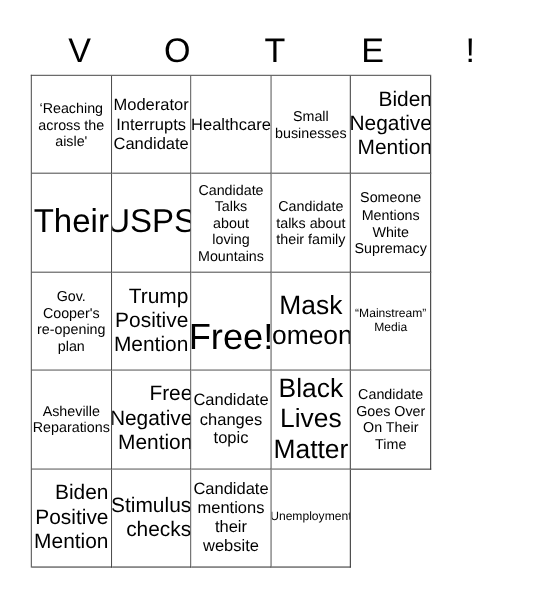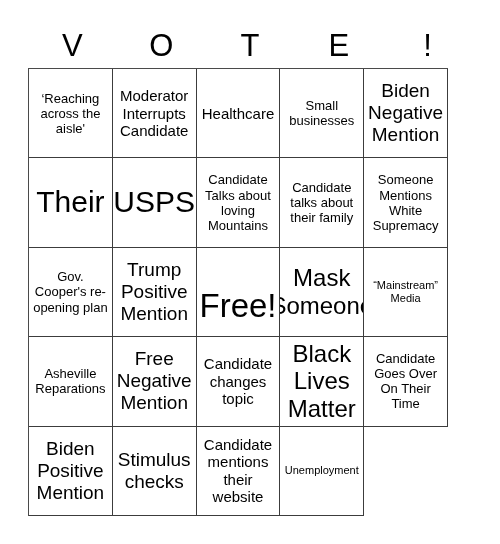--- a/index.html
+++ b/index.html
@@ -43,21 +43,21 @@
     letter-spacing: 0;
     color: #000000;
     user-select: none;
   }
 
   
   #bingo-grid {
     position: absolute;
     left: 28px;
     top: 68px;
-    width: 420px;
+    width: 364px;
     height: 448px;
     display: grid;
     grid-template-columns: repeat(5, 1fr);
     grid-template-rows: repeat(5, 1fr);
     border-top: 1px solid #4a4a4a;
     border-left: 1px solid #4a4a4a;
     box-sizing: border-box;
     background: #ffffff;
   }
 
@@ -77,21 +77,21 @@
     display: block;
     line-height: 1.16;
     word-wrap: break-word;
     hyphens: none;
   }
 
   
   .sz-xs  .cell-text { font-size: 11px; }
   .sz-sm  .cell-text { font-size: 13px; }
   .sz-md  .cell-text { font-size: 15px; }
-  .sz-lg  .cell-text { font-size: 19px; }
+  .sz-lg  .cell-text { font-size: 19px; text-align: right; }
   .sz-xl  .cell-text { font-size: 24px; }
   .sz-xxl .cell-text { font-size: 30px; }
   .sz-free .cell-text { font-size: 33px; margin-top: 28px; }
 </style>
 </head>
 <body>
 
 <div id="card">
 
   <div id="bingo-header">

